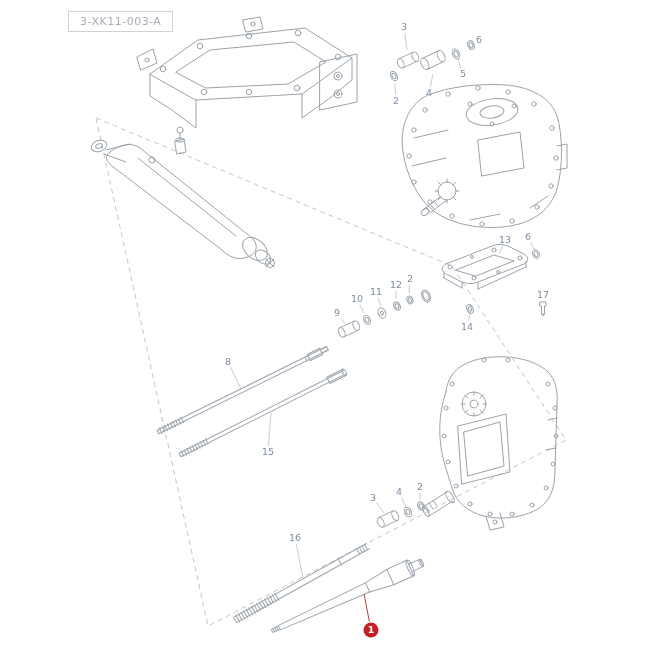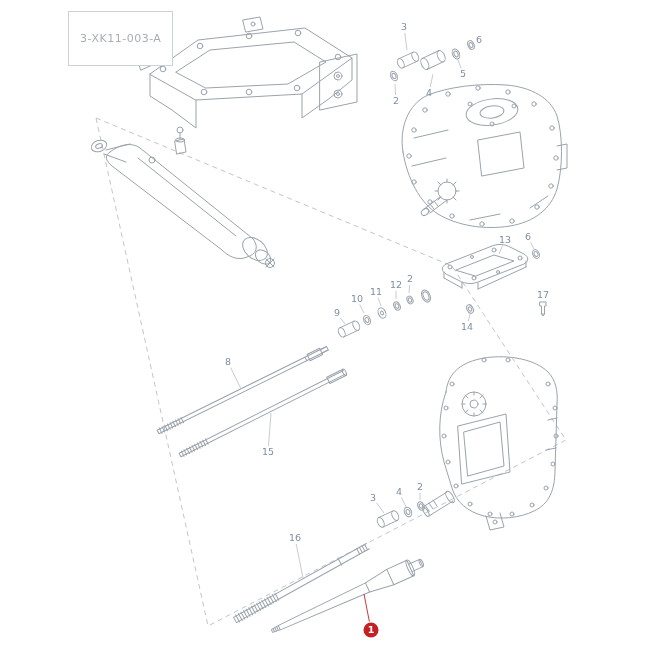--- a/index.html
+++ b/index.html
@@ -8,21 +8,21 @@
     background:var(--bg,#ffffff);
     font-family:"DejaVu Sans",sans-serif;
     overflow:hidden;
   }
   .stage svg{position:absolute;left:0;top:0;}
   #art{stroke:var(--line,#9ba3ac);fill:none;stroke-width:1;stroke-linecap:round;stroke-linejoin:round;}
   .dashes{stroke:var(--leader,#c3c9d0);stroke-dasharray:5 4;fill:none;stroke-width:1;}
   .ref-label{
     position:absolute;left:68px;top:11px;
     border:1px solid #cdd2d8;color:#a8aeb6;background:#ffffff;
-    font-size:11px;line-height:1;padding:21px 11px;letter-spacing:.5px;
+    font-size:11px;line-height:1;padding:4px 11px;letter-spacing:.5px;
   }
   text{font-family:"DejaVu Sans",sans-serif;}
 </style>
 </head>
 <body>
 
 <div class="stage">
 
   <svg width="645" height="645" viewBox="0 0 645 645">
 

